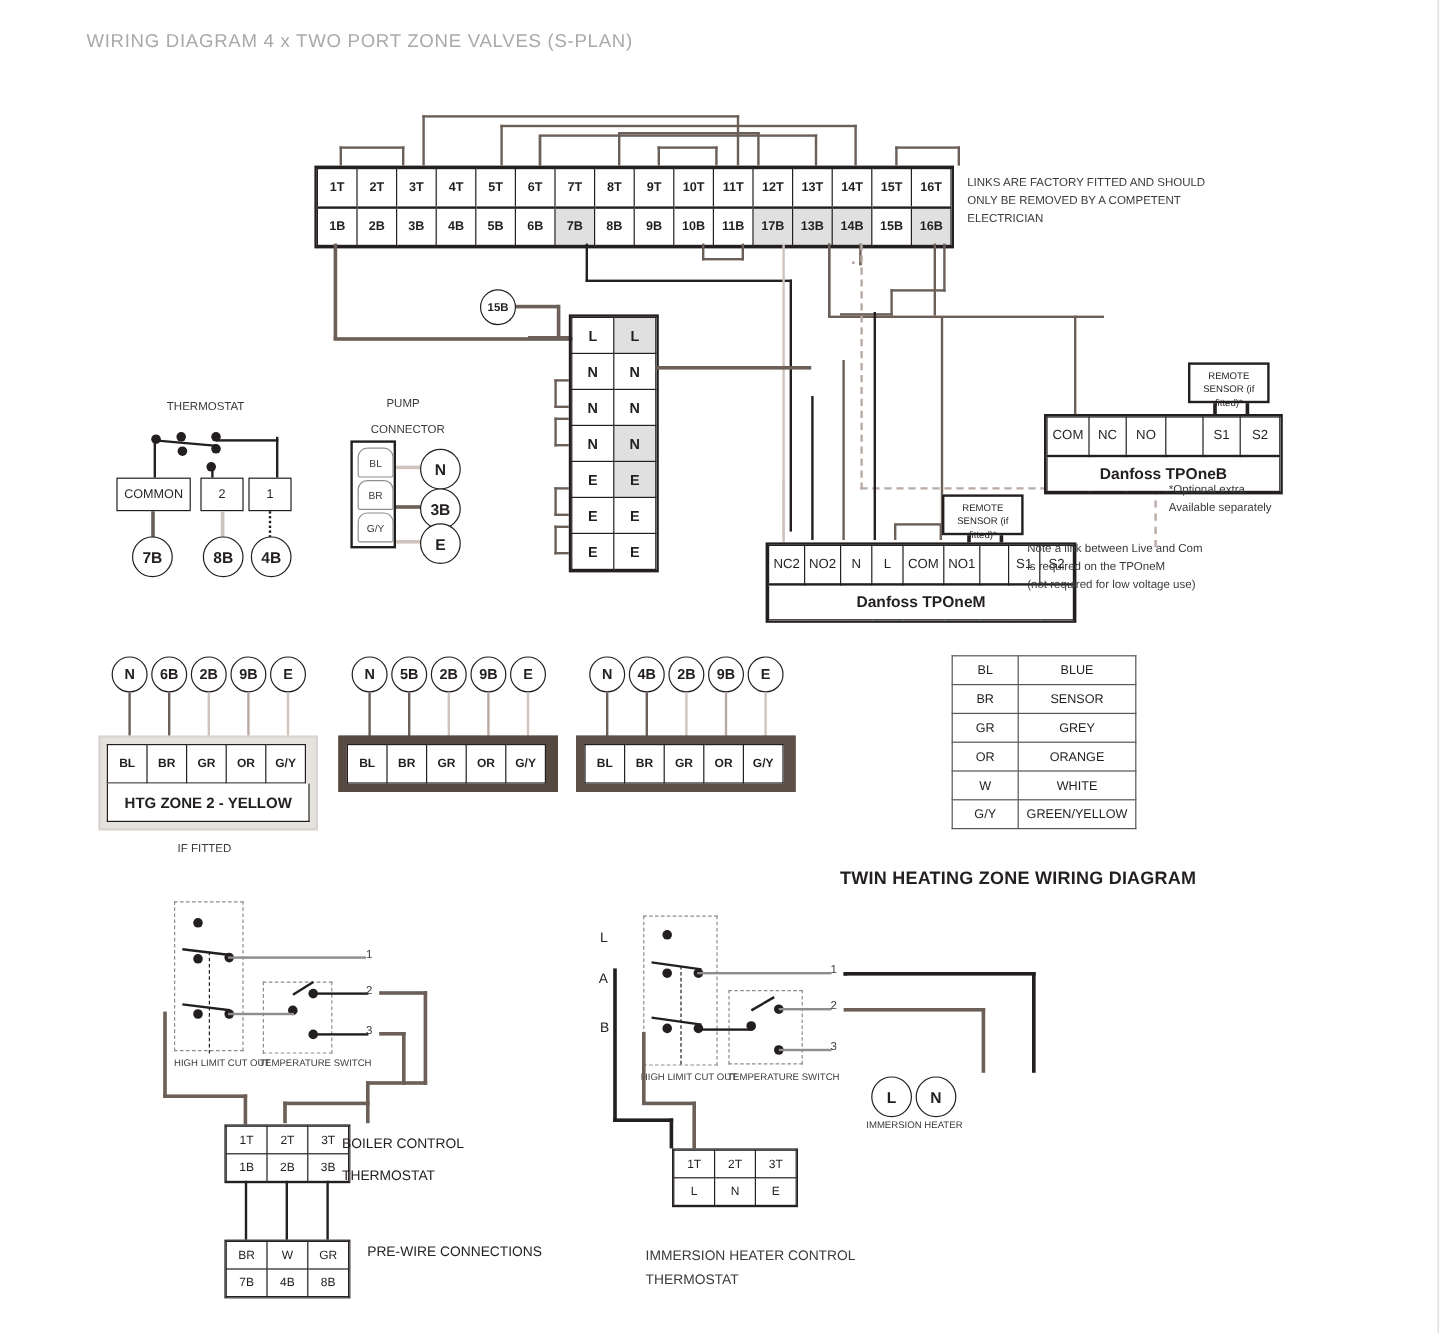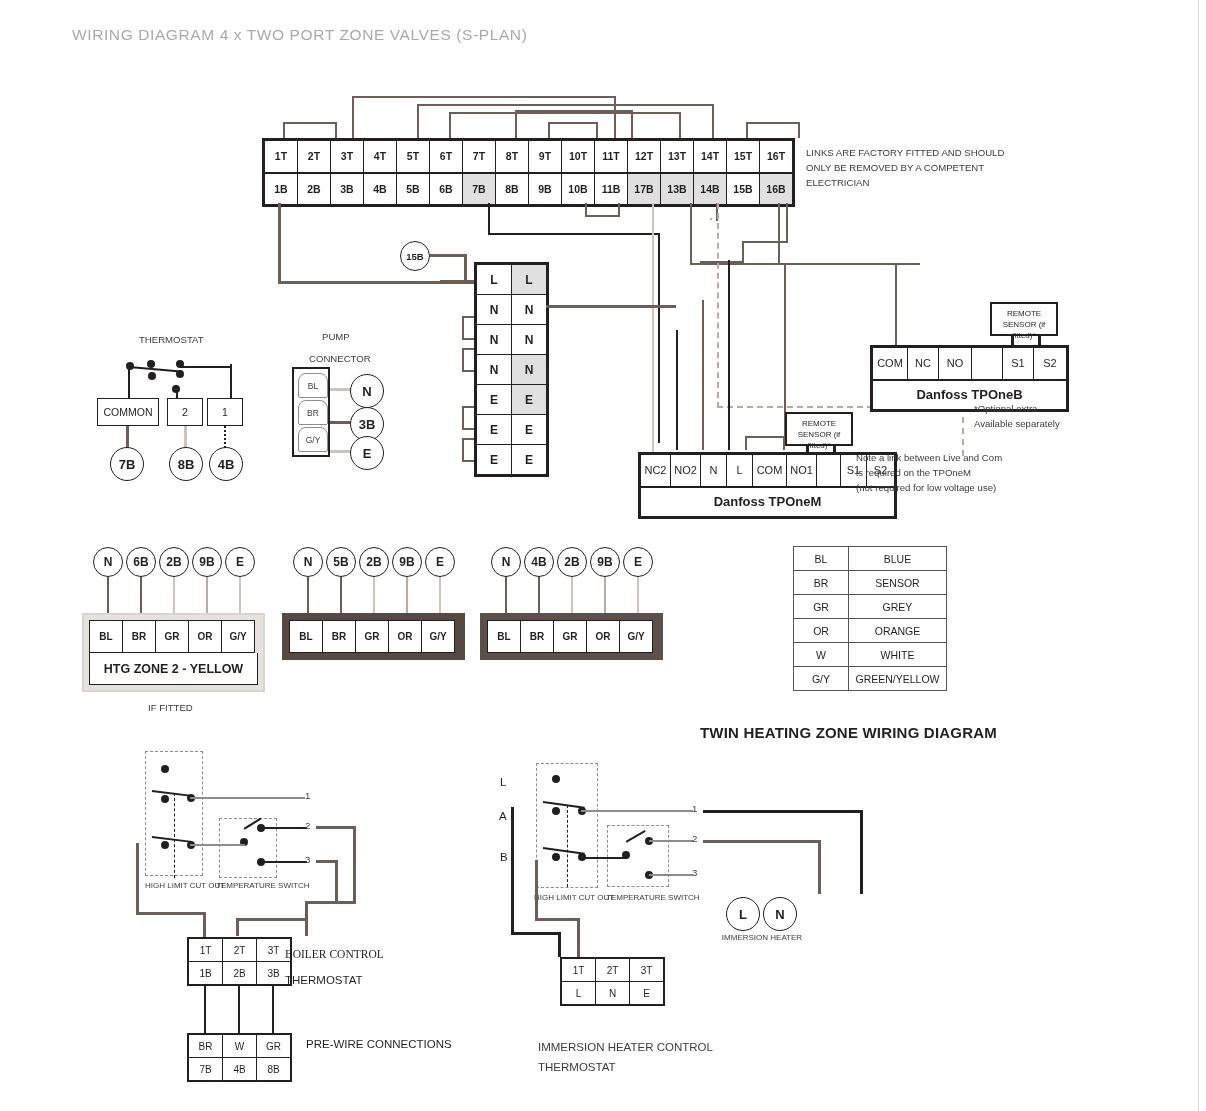--- a/index.html
+++ b/index.html
@@ -607,21 +607,21 @@
         <td>3T</td>
       </tr>
       <tr>
         <td>1B</td>
         <td>2B</td>
         <td>3B</td>
       </tr>
     </tbody>
       </table>
   </div>
-  <div class="label-lg" style="left:285px;top:948px;font-family:Liberation Serif, serif;">BOILER CONTROL</div>
+  <div class="label-lg" style="left:285px;top:948px;">BOILER CONTROL</div>
   <div class="label-lg" style="left:285px;top:974px;">THERMOSTAT</div>
 
   <div>
     <div class="w dark" style="left:204px;top:984px;width:2px;height:49px;"></div>
     <div class="w dark" style="left:238px;top:984px;width:2px;height:49px;"></div>
     <div class="w dark" style="left:272px;top:984px;width:2px;height:49px;"></div>
   </div>
 
   <div class="blk3" style="left:187px;top:1033px;">
     <table>

